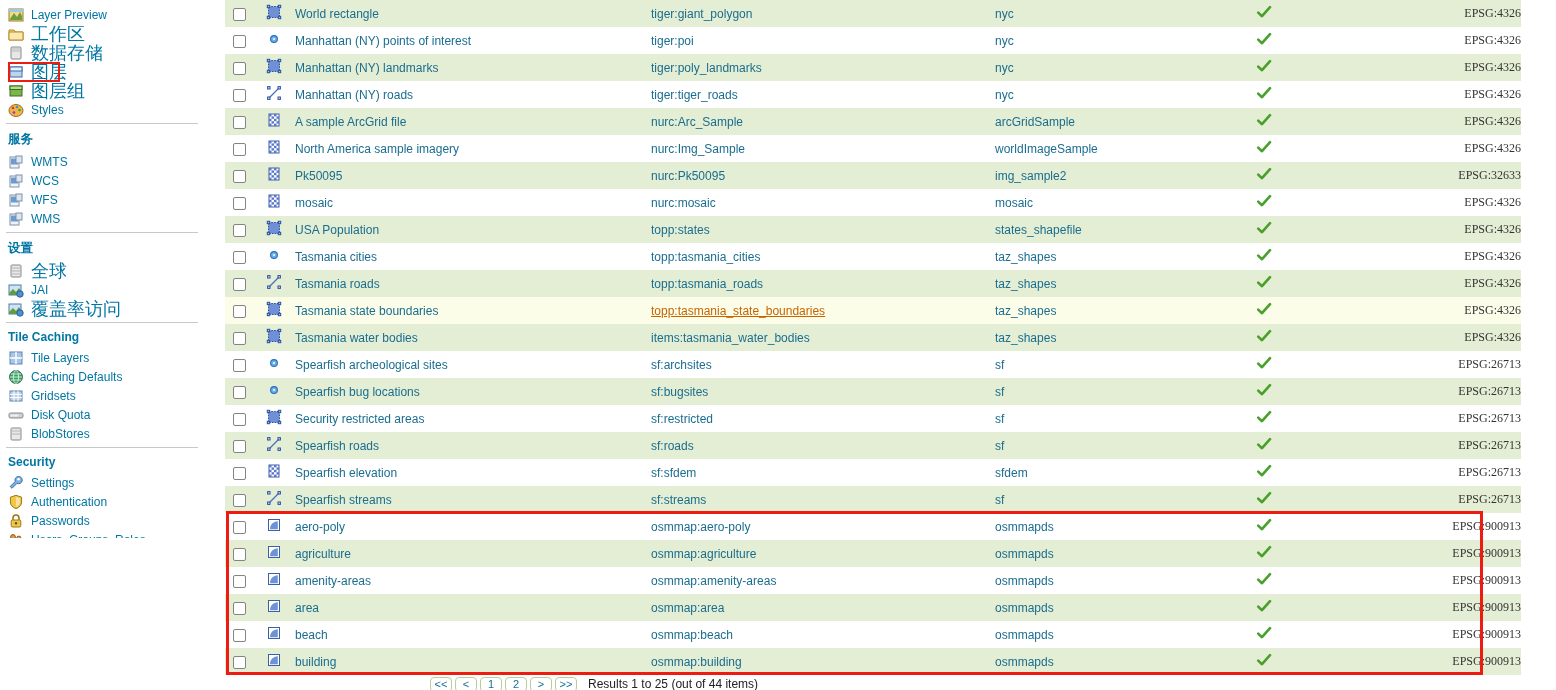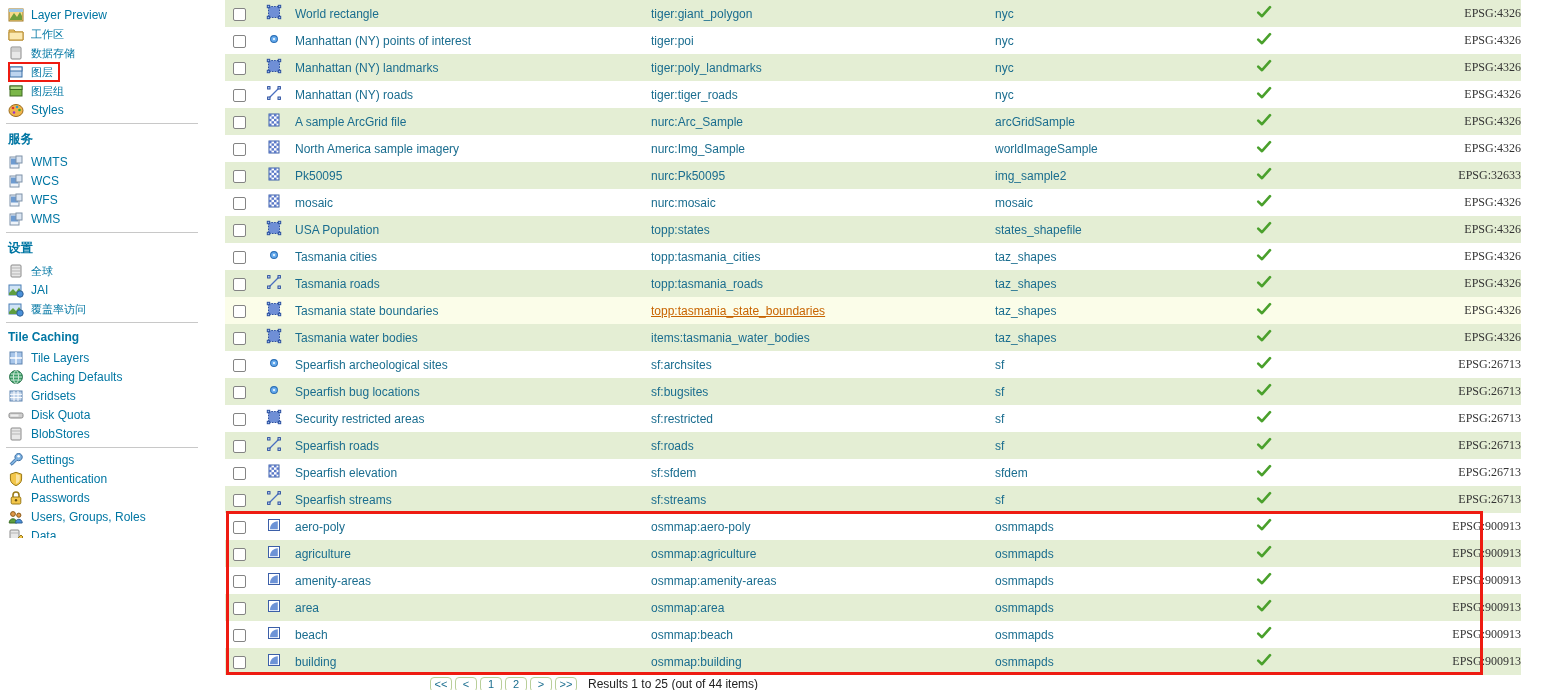--- a/index.html
+++ b/index.html
@@ -44,21 +44,21 @@
     cursor: pointer;
     position: relative;
   }
   .nav-item .label {
     font-size: 12px;
     color: #0076a3;
     margin-left: 7px;
     white-space: nowrap;
     line-height: 14px;
   }
-  .nav-item .label.cn { font-size: 11px; text-align: right; }
+  .nav-item .label.cn { font-size: 18px; text-align: right; }
   .divider {
     height: 1px;
     background: #c8c8c8;
     margin: 4px 6px 2px 6px;
   }
   .sel-box {
     position: absolute;
     left: 8px; top: 0px;
     width: 52px; height: 20px;
     border: 2px solid #ee1b11;
@@ -356,20 +356,21 @@
             <svg width="16" height="16" viewBox="0 0 16 16">
               <rect x="3" y="2" width="10" height="12" rx="1" fill="#e8e8e8" stroke="#8a8a8a"></rect>
               <path d="M3 5h10M3 8h10" stroke="#b5b5b5"></path>
             </svg>
           </span>
           <span class="label">BlobStores</span>
         </div>
       </div>
       <div class="divider"></div>
       <div class="nav-group">
+        <div class="group-title">Security</div>
         <div class="nav-item">
           <span class="ico">
             <svg width="16" height="16" viewBox="0 0 16 16">
               <path d="M10.5 1.5a3.6 3.6 0 0 0-3.3 5l-5 5 1.8 1.8 5-5a3.6 3.6 0 1 0 1.5-6.8z" fill="#7fb2e0" stroke="#3a6ea5"></path>
               <circle cx="10.6" cy="4.2" r="1.3" fill="#ffffff"></circle>
             </svg>
           </span>
           <span class="label">Settings</span>
         </div>
         <div class="nav-item">

